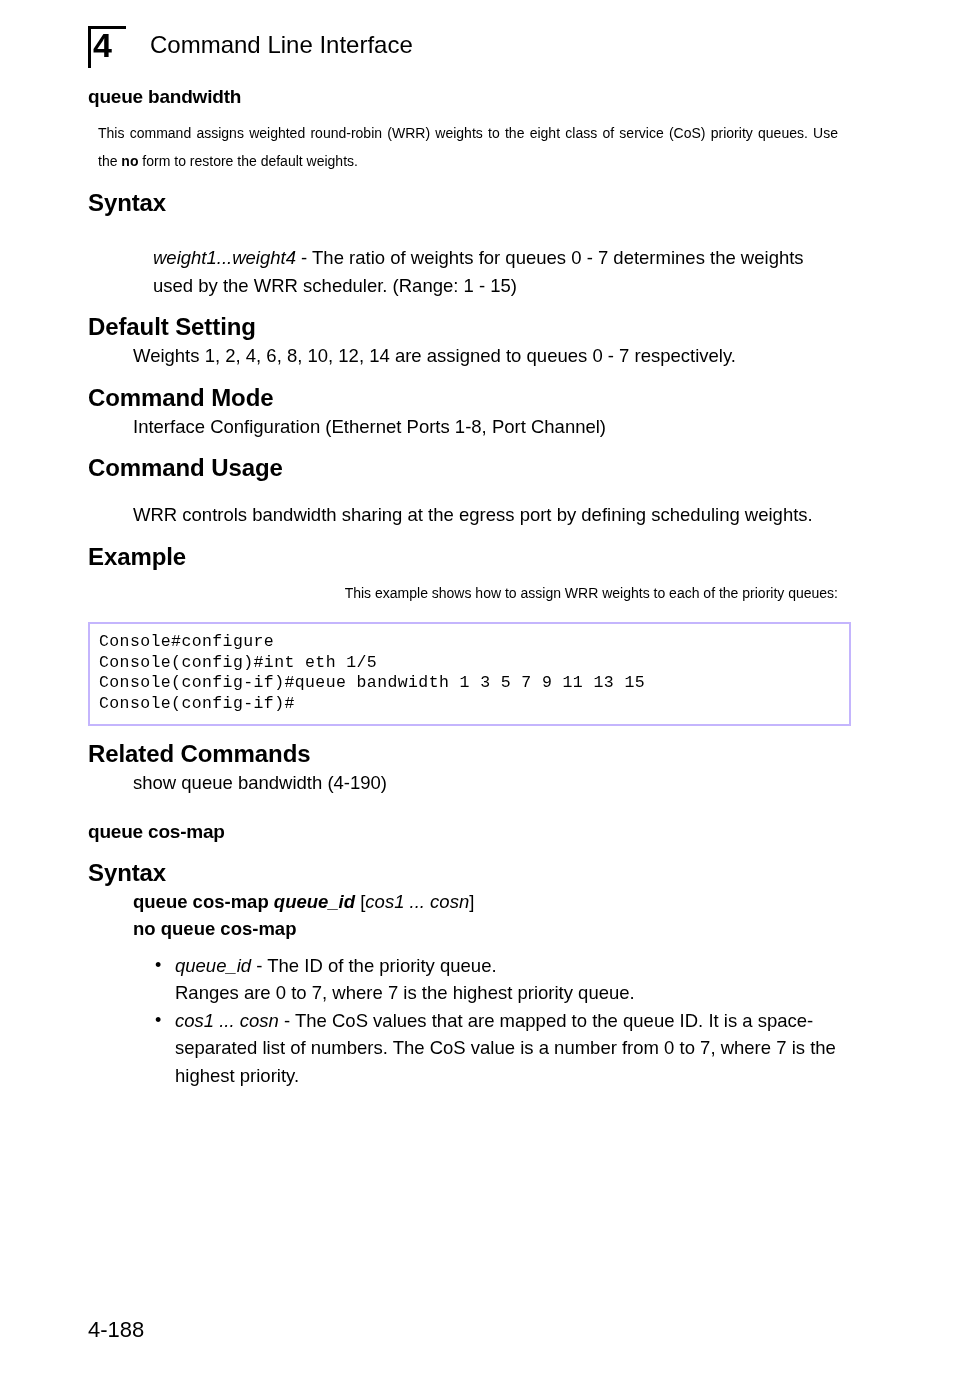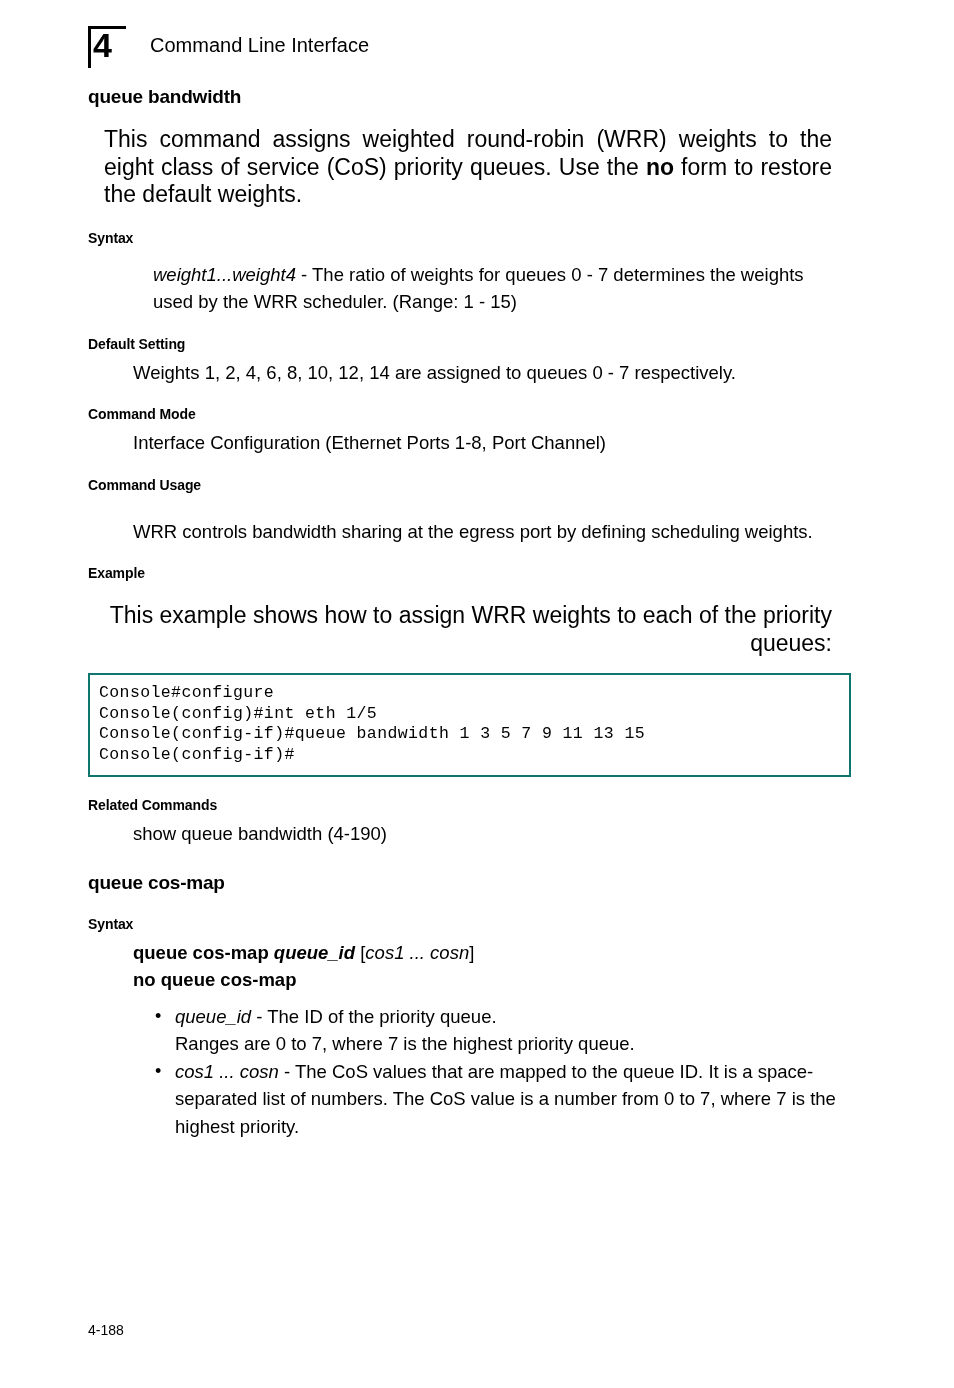--- a/index.html
+++ b/index.html
@@ -43,51 +43,51 @@
     top: 1px;
     font-size: 34px;
     font-weight: bold;
     line-height: 40px;
     letter-spacing: -1px;
   }
   .header-title {
     position: absolute;
     left: 62px;
     top: 9px;
-    font-size: 20px;
+    font-size: 24px;
     line-height: 24px;
     white-space: nowrap;
   }
 
   
   .content {
     position: absolute;
     left: 88px;
     top: 84px;
     width: 760px;
   }
 
   h2.cmd-title {
     font-size: 19px;
     font-weight: bold;
     margin: 0 0 3px 0;
     line-height: 26px;
     letter-spacing: -0.2px;
   }
   h3.section-head {
-    font-size: 14px;
+    font-size: 24px;
     font-weight: bold;
     margin: 15px 0 2px 0;
     line-height: 26px;
     letter-spacing: -0.1px;
   }
   p.body-text {
-    font-size: 23px;
-    line-height: 27.5px;
-    margin: 16px;
+    font-size: 14px;
+    line-height: 27.5px;
+    margin: 10px;
     text-align: justify;
     text-justify: inter-word;
   }
   p.body-text.nojust { text-align: right; }
 
   .indent1 {
     margin-left: 45px;
     font-size: 18.5px;
     line-height: 27.5px;
   }
@@ -95,21 +95,21 @@
     margin-left: 65px;
     font-size: 18.5px;
     line-height: 27.5px;
   }
   .syntax-line {
     font-weight: bold;
     line-height: 27px;
   }
   .syntax-line em { font-weight: bold; font-style: italic; }
   .param-block {
-    margin-top: 10px;
+    margin-top: 28px;
   }
   .param-block em { font-style: italic; }
 
   
   ul.bullets {
     list-style: none;
     margin: 10px 0 0 0;
     padding: 0 0 0 65px;
   }
   ul.bullets li {
@@ -123,21 +123,21 @@
     position: absolute;
     left: 2px;
     top: 0;
     font-size: 18px;
     line-height: 27.5px;
   }
   ul.bullets li em { font-style: italic; }
 
   
   .console-box {
-    border: 2px solid #0f766e;
+    border: 2px solid #c4b5fd;
     margin-top: 15px;
     padding: 8px 10px 10px 9px;
     width: 740px;
     box-sizing: content-box;
   }
   .console-box pre {
     margin: 0;
     font-family: "Liberation Mono", "DejaVu Sans Mono", monospace;
     font-size: 16.5px;
     line-height: 20.5px;
@@ -145,21 +145,21 @@
     letter-spacing: 0.4px;
   }
 
   .gap-lg { height: 22px; }
 
   
   .footer {
     position: absolute;
     left: 88px;
     top: 1318px;
-    font-size: 14px;
+    font-size: 22px;
     line-height: 24px;
   }
 </style>
 </head>
 <body>
 
 <div class="page">
 
   <div class="header">
     <div class="chapter-badge"></div>

